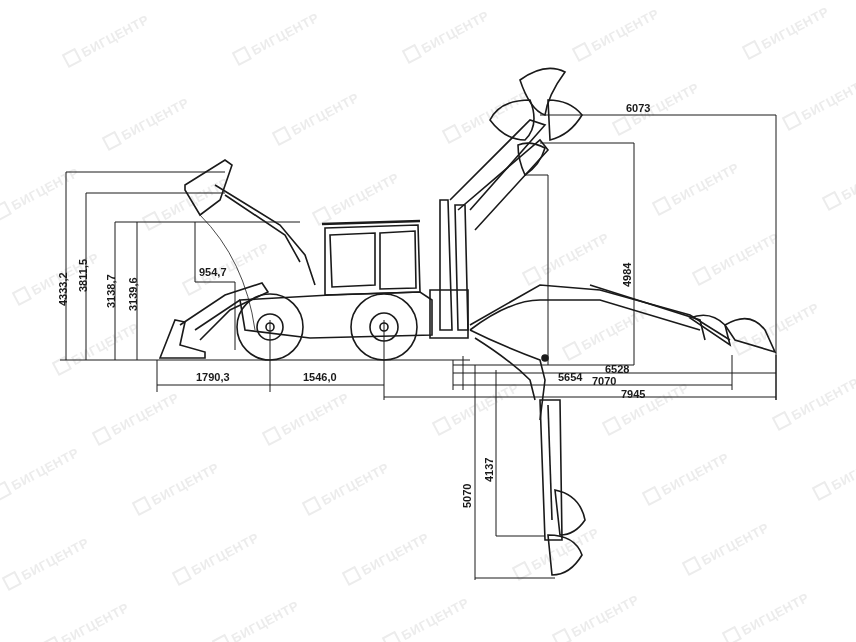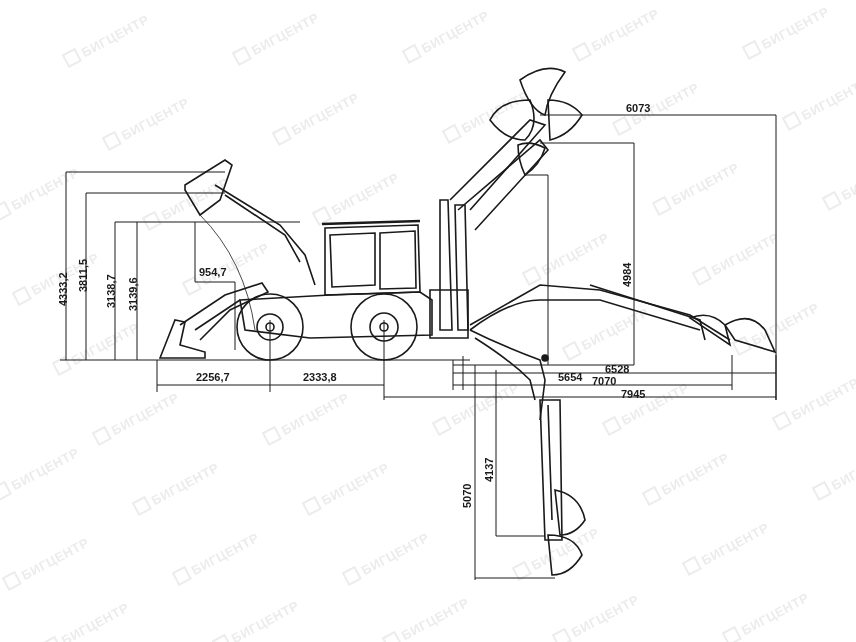--- a/index.html
+++ b/index.html
@@ -157,22 +157,22 @@
       <path d="M548 535 Q575 535 582 555 Q570 575 552 575 Z"></path>
       <circle cx="545" cy="358" r="3" fill="#1a1a1a"></circle>
     </g>
   </svg>
 
   <div class="dim vert" style="left:58px;top:306px;">4333,2</div>
   <div class="dim vert" style="left:78px;top:292px;">3811,5</div>
   <div class="dim vert" style="left:106px;top:308px;">3138,7</div>
   <div class="dim vert" style="left:128px;top:311px;">3139,6</div>
   <div class="dim" style="left:199px;top:267px;">954,7</div>
-  <div class="dim" style="left:196px;top:372px;">2256,7</div>
-  <div class="dim" style="left:303px;top:372px;">2333,8</div>
+  <div class="dim" style="left:196px;top:372px;">1790,3</div>
+  <div class="dim" style="left:303px;top:372px;">1546,0</div>
 
   <div class="dim" style="left:626px;top:103px;text-align:center;">6073</div>
   <div class="dim vert" style="left:622px;top:287px;">4984</div>
   <div class="dim" style="left:558px;top:372px;">5654</div>
   <div class="dim" style="left:605px;top:364px;">6528</div>
   <div class="dim" style="left:592px;top:376px;text-align:right;">7070</div>
   <div class="dim" style="left:621px;top:389px;">7945</div>
   <div class="dim vert" style="left:484px;top:482px;">4137</div>
   <div class="dim vert" style="left:462px;top:508px;">5070</div>
 </div>

